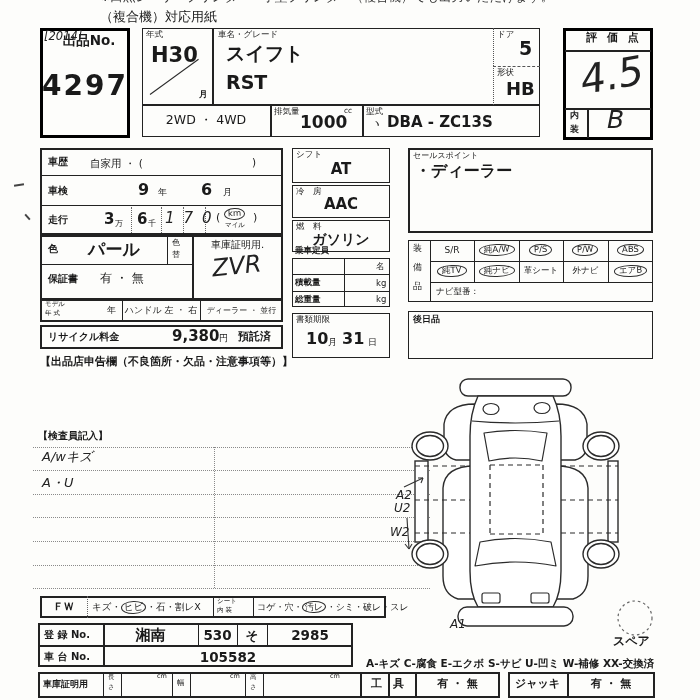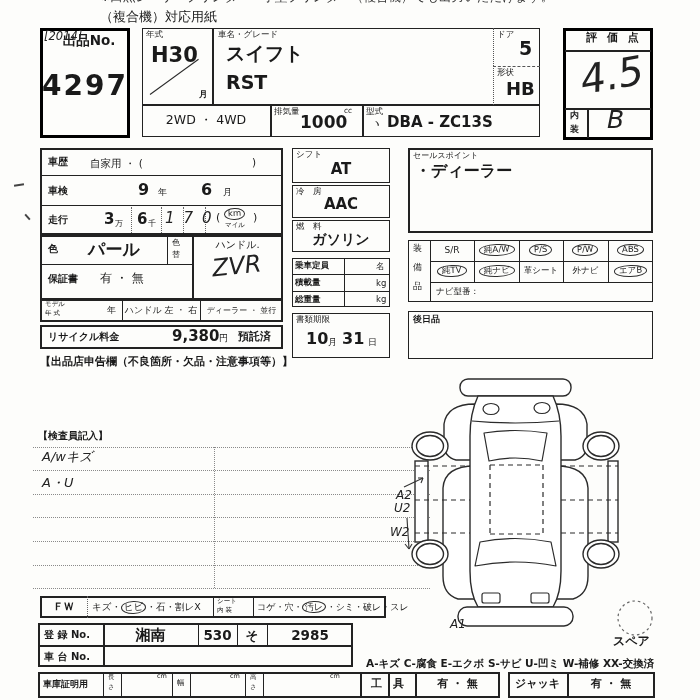--- a/index.html
+++ b/index.html
@@ -100,21 +100,21 @@
   <div class="t" style="left:253px;top:212px;font-size:11px;">)</div>
 
   <div class="b b2" style="left:40px;top:235px;width:243px;height:66px;"></div>
   <div class="ln" style="left:167px;top:235px;width:1.4px;height:29px;"></div>
   <div class="ln" style="left:192px;top:235px;width:1.6px;height:66px;"></div>
   <div class="ln" style="left:40px;top:264px;width:153px;height:1.4px;"></div>
   <div class="t bold" style="left:48px;top:243px;font-size:10px;">色</div>
   <div class="t bold" style="left:88px;top:240px;font-size:17px;">パール</div>
   <div class="t" style="left:172px;top:238px;font-size:8px;">色</div>
   <div class="t" style="left:172px;top:250px;font-size:8px;">替</div>
-  <div class="t ctr" style="left:192px;top:239px;width:91px;font-size:10px;">ハンドル.</div>
+  <div class="t ctr" style="left:192px;top:239px;width:91px;font-size:10px;">車庫証明用.</div>
   <div class="t hw" style="left:212px;top:253px;font-size:24px;transform:rotate(-6deg);">ZVR</div>
   <div class="t bold" style="left:48px;top:273px;font-size:10px;">保証書</div>
   <div class="t" style="left:100px;top:272px;font-size:12px;">有 ・ 無</div>
 
   <div class="b b2" style="left:40px;top:298px;width:243px;height:24px;"></div>
   <div class="ln" style="left:122px;top:298px;width:1.4px;height:24px;"></div>
   <div class="ln" style="left:200px;top:298px;width:1.4px;height:24px;"></div>
   <div class="t" style="left:45px;top:301px;font-size:6.5px;">モデル</div>
   <div class="t" style="left:45px;top:310px;font-size:6.5px;">年 式</div>
   <div class="t" style="left:107px;top:305px;font-size:9px;">年</div>
@@ -136,21 +136,21 @@
   <div class="t" style="left:296px;top:187px;font-size:8.5px;">冷　房</div>
   <div class="t bold ctr" style="left:292px;top:196px;width:98px;font-size:15px;">AAC</div>
   <div class="b" style="left:292px;top:220px;width:98px;height:32px;"></div>
   <div class="t" style="left:296px;top:222px;font-size:8.5px;">燃　料</div>
   <div class="t bold ctr" style="left:292px;top:231px;width:98px;font-size:14px;">ガソリン</div>
 
   <div class="b" style="left:292px;top:258px;width:98px;height:49px;"></div>
   <div class="ln" style="left:292px;top:274px;width:98px;height:1.2px;"></div>
   <div class="ln" style="left:292px;top:291px;width:98px;height:1.2px;"></div>
   <div class="ln" style="left:344px;top:258px;width:1.2px;height:49px;"></div>
-  <div class="t bold" style="left:295px;top:261px;font-size:8.5px;">乗車定員</div>
+  <div class="t bold" style="left:295px;top:246px;font-size:8.5px;">乗車定員</div>
   <div class="t" style="left:376px;top:262px;font-size:8.5px;">名</div>
   <div class="t bold" style="left:295px;top:278px;font-size:8.5px;">積載量</div>
   <div class="t" style="left:376px;top:279px;font-size:8.5px;">kg</div>
   <div class="t bold" style="left:295px;top:295px;font-size:8.5px;">総重量</div>
   <div class="t" style="left:376px;top:295px;font-size:8.5px;">kg</div>
 
   <div class="b" style="left:292px;top:313px;width:98px;height:45px;"></div>
   <div class="t" style="left:296px;top:315px;font-size:8.5px;">書類期限</div>
   <div class="t bold" style="left:306px;top:330px;font-size:16px;">10</div>
   <div class="t" style="left:328px;top:337px;font-size:9px;">月</div>
@@ -281,20 +281,21 @@
   <div class="ln" style="left:103px;top:623px;width:1.6px;height:44px;"></div>
   <div class="ln" style="left:198px;top:623px;width:1.4px;height:22px;"></div>
   <div class="ln" style="left:237px;top:623px;width:1.4px;height:22px;"></div>
   <div class="ln" style="left:267px;top:623px;width:1.4px;height:22px;"></div>
   <div class="t bold" style="left:44px;top:629px;font-size:10px;">登 録 No.</div>
   <div class="t bold ctr" style="left:103px;top:627px;width:95px;font-size:15px;">湘南</div>
   <div class="t bold ctr" style="left:198px;top:628px;width:39px;font-size:13.5px;">530</div>
   <div class="t bold ctr" style="left:237px;top:629px;width:30px;font-size:12.5px;">そ</div>
   <div class="t bold ctr" style="left:267px;top:628px;width:86px;font-size:13.5px;">2985</div>
   <div class="t bold" style="left:44px;top:651px;font-size:10px;">車 台 No.</div>
+  <div class="t bold ctr" style="left:103px;top:650px;width:250px;font-size:13.5px;">105582</div>
 
   <div class="b b2" style="left:38px;top:672px;width:352px;height:26px;"></div>
   <div class="ln" style="left:103px;top:672px;width:1.4px;height:26px;"></div>
   <div class="ln" style="left:121px;top:672px;width:1.4px;height:26px;"></div>
   <div class="ln" style="left:172px;top:672px;width:1.4px;height:26px;"></div>
   <div class="ln" style="left:190px;top:672px;width:1.4px;height:26px;"></div>
   <div class="ln" style="left:245px;top:672px;width:1.4px;height:26px;"></div>
   <div class="ln" style="left:263px;top:672px;width:1.4px;height:26px;"></div>
   <div class="t bold" style="left:43px;top:679px;font-size:9px;">車庫証明用</div>
   <div class="t" style="left:108px;top:674px;font-size:6.5px;">長</div>

